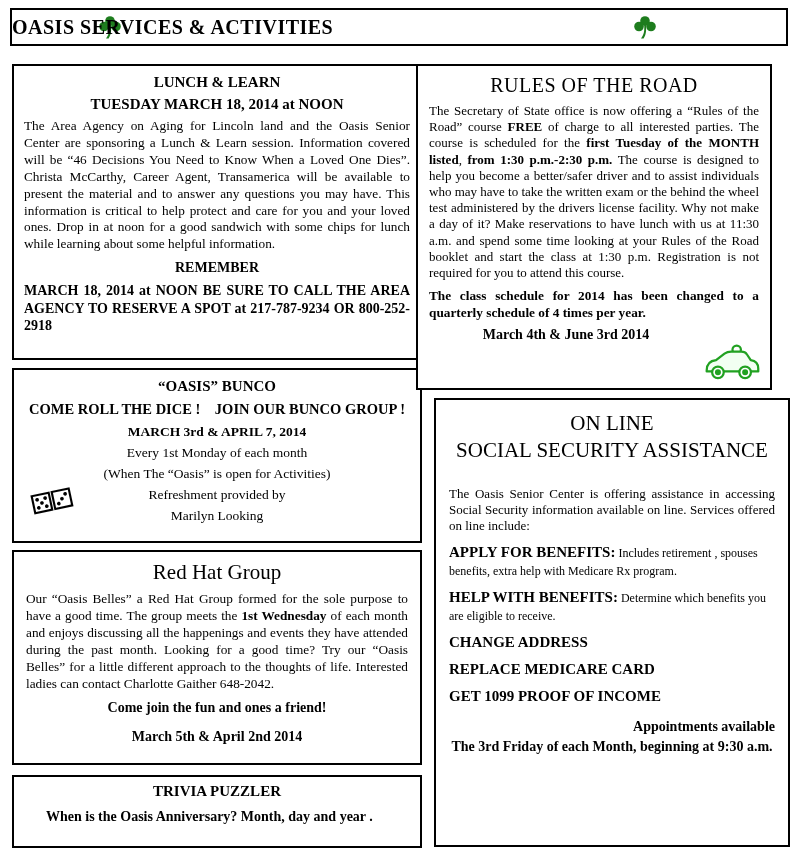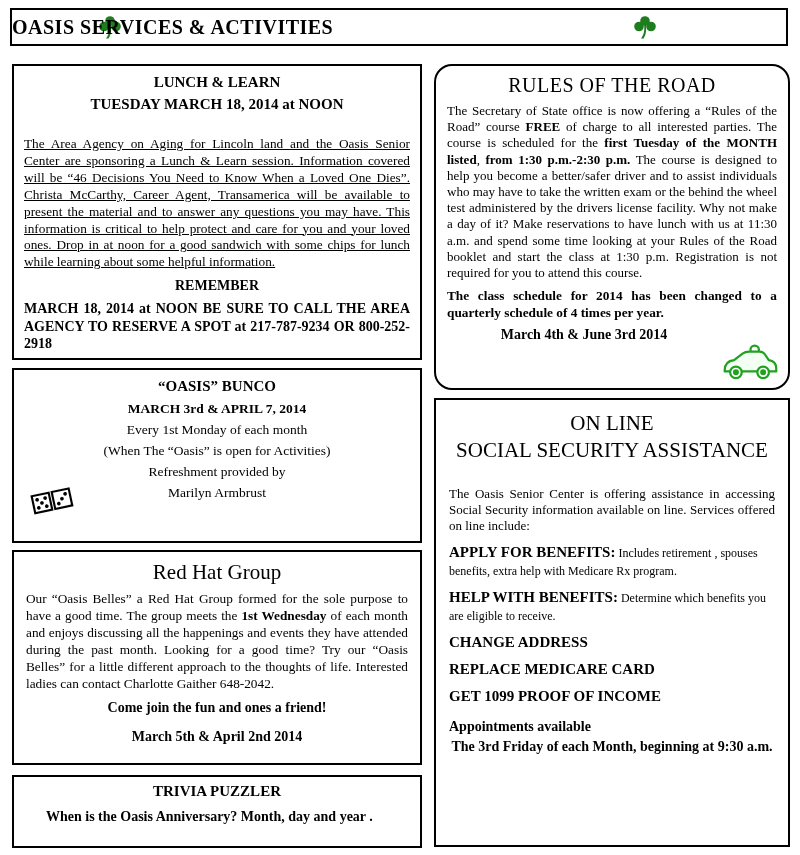--- a/index.html
+++ b/index.html
@@ -20,34 +20,34 @@
   .shamrock.left { left:85px; }
   .shamrock.right { right:128px; }
 
   
   .lunch   { left:12px; top:64px;  width:410px; height:296px; padding:6px 10px; }
   .bunco   { left:12px; top:368px; width:410px; height:175px; padding:8px 10px; }
   .redhat  { left:12px; top:550px; width:410px; height:215px; padding:8px 12px; }
   .trivia  { left:12px; top:775px; width:410px; height:73px;  padding:6px 10px; }
 
   
-  .rules   { left:434px; top:64px;  width:356px; height:326px; padding:8px 11px;border-radius:18px; }
+  .rules   { left:416px; top:64px;  width:356px; height:326px; padding:8px 11px; }
   .ssa     { left:434px; top:398px; width:356px; height:449px; padding:10px 13px; }
 
   .center { text-align:center; }
   .justify { text-align:justify; }
   .bold { font-weight:bold; }
 
   .h-bold-15 { font-size:15px; font-weight:bold; text-align:center; }
   .body-13 { font-size:13.3px; line-height:16.9px; }
   .body-13r { font-size:13px; line-height:16.2px; }
 
   .lunch-title { margin-top:2px; }
   .lunch-date  { margin-top:5px; }
-  .lunch-body  { margin-top:23px;text-decoration:underline; }
+  .lunch-body  { margin-top:5px; }
   .lunch-remember { margin-top:7px; font-size:14px; }
   .lunch-reserve  { margin-top:6px; font-size:14px; font-weight:bold; line-height:17.5px; }
 
   .bunco-line1 { margin-top:6px; font-size:14.5px; white-space:pre-wrap; }
   .bunco-line2 { margin-top:6px; font-size:13.5px; }
   .bunco-sub   { margin-top:5px; font-size:13.5px; font-weight:normal; }
   .dice {
     position:absolute; left:16px; top:116px; font-family:"DejaVu Sans", sans-serif;
     font-size:27px; transform:rotate(-12deg); letter-spacing:-3px;
   }
@@ -64,21 +64,21 @@
   .rules-body  { margin-top:6px; }
   .rules-note  { margin-top:6px; font-size:13.3px; line-height:17px; font-weight:bold; }
   .rules-dates { margin-top:6px; font-size:14px; font-weight:bold; text-align:center; padding-right:56px; }
   .car { position:absolute; right:8px; bottom:5px; width:60px; height:42px; }
 
   .ssa-title { font-size:21px; font-weight:normal; text-align:center; line-height:27px; }
   .ssa-intro { margin-top:22px; font-size:13px; line-height:16px; }
   .ssa-item  { margin-top:9px; }
   .ssa-label { font-size:15px; font-weight:bold; }
   .ssa-desc  { font-size:12px; }
-  .ssa-appt  { margin-top:14px; font-size:14px; font-weight:bold; text-align:left; }
+  .ssa-appt  { margin-top:14px; font-size:14px; font-weight:bold; text-align:right; }
   .ssa-appt2 { margin-top:4px; font-size:14px; font-weight:bold; text-align:center; }
 </style>
 </head>
 <body>
 
 <div class="page">
 
   <div class="box header">
     <span class="shamrock left">
       <svg viewBox="0 0 24 26" width="26" height="26">
@@ -106,25 +106,26 @@
   <div class="box lunch">
     <div class="h-bold-15 lunch-title">LUNCH &amp; LEARN</div>
     <div class="h-bold-15 lunch-date">TUESDAY MARCH 18, 2014 at NOON</div>
     <p class="body-13 justify lunch-body">The Area Agency on Aging for Lincoln land and the Oasis Senior Center are sponsoring a Lunch &amp; Learn session. Information covered will be “46 Decisions You Need to Know When a Loved One Dies”. Christa McCarthy, Career Agent, Transamerica will be available to present the material and to answer any questions you may have. This information is critical to help protect and care for you and your loved ones. Drop in at noon for a good sandwich with some chips for lunch while learning about some helpful information.</p>
     <div class="center bold lunch-remember">REMEMBER</div>
     <p class="justify lunch-reserve">MARCH 18, 2014 at NOON BE SURE TO CALL THE AREA AGENCY TO RESERVE A SPOT at 217-787-9234 OR 800-252-2918</p>
   </div>
 
   <div class="box bunco">
     <div class="h-bold-15">“OASIS” BUNCO</div>
+    <div class="center bold bunco-line1">COME ROLL THE DICE !    JOIN OUR BUNCO GROUP !</div>
     <div class="center bold bunco-line2">MARCH 3rd &amp; APRIL 7, 2014</div>
     <div class="center bunco-sub">Every 1st Monday of each month</div>
     <div class="center bunco-sub">(When The “Oasis” is open for Activities)</div>
     <div class="center bunco-sub">Refreshment provided by</div>
-    <div class="center bunco-sub">Marilyn Armbrust</div>
+    <div class="center bunco-sub">Marilyn Looking</div>
     <span class="dice">⚄⚂</span>
   </div>
 
   <div class="box redhat">
     <div class="redhat-title">Red Hat Group</div>
     <p class="body-13 justify redhat-body"><span>Our “Oasis Belles” a Red Hat Group formed for the sole purpose to have a good time.  The group meets the </span><b>1st Wednesday</b><span> of each month and  enjoys   discussing all the  happenings and events they have attended during the past month.    Looking for a good time? Try our “Oasis Belles” for a  little different approach to the thoughts of life.  Interested ladies can contact Charlotte Gaither 648-2042.</span></p>
     <div class="center bold redhat-l1">Come join the fun  and ones a friend!</div>
     <div class="center bold redhat-l2">March 5th &amp; April 2nd 2014</div>
   </div>
 

